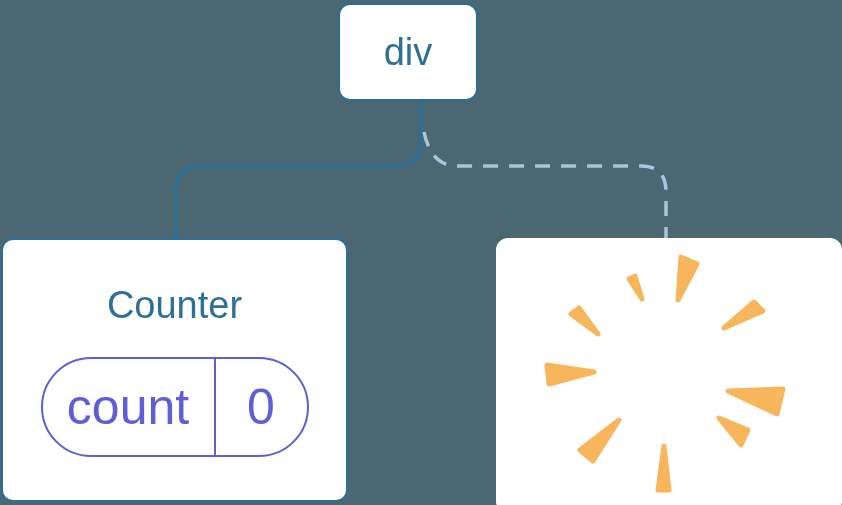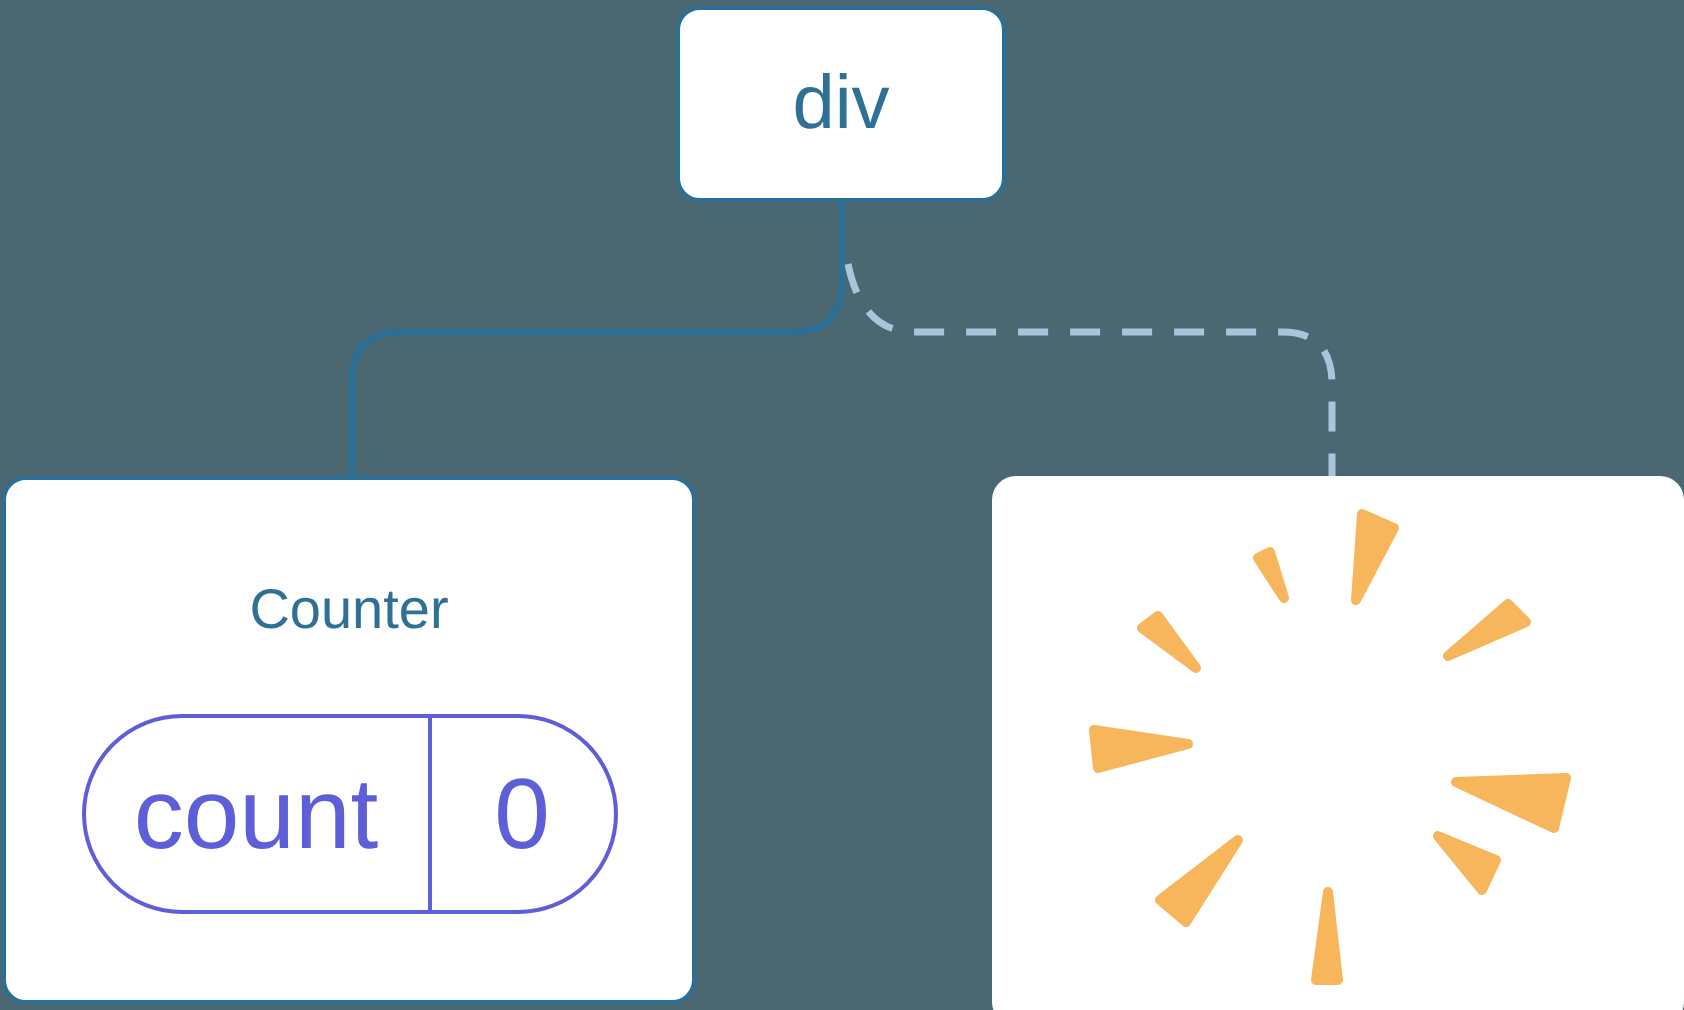--- a/index.html
+++ b/index.html
@@ -27,21 +27,21 @@
   }
   .edge-dashed {
     fill: none;
     stroke: #A7C6DC;
     stroke-width: 3.5;
     stroke-dasharray: 15 11;
   }
   .root-node {
     position: absolute;
     left: 338px; top: 3px;
-    width: 165px; height: 98px;
+    width: 140px; height: 98px;
     box-sizing: border-box;
     background: #FFFFFF;
     border: 2.5px solid #2B6F97;
     border-radius: 12px;
     display: flex;
     align-items: center;
     justify-content: center;
     color: #2F7096;
     font-size: 38px;
     line-height: 1;
@@ -52,21 +52,21 @@
     width: 347px; height: 264px;
     box-sizing: border-box;
     background: #FFFFFF;
     border: 2.5px solid #2B6F97;
     border-radius: 12px;
   }
   .card-title {
     margin-top: 46px;
     text-align: center;
     color: #2F7096;
-    font-size: 28px;
+    font-size: 38px;
     line-height: 38px;
   }
   .state-pill {
     box-sizing: border-box;
     width: 268px;
     height: 100px;
     margin: 33px auto 0 auto;
     border: 2px solid #5E5ED8;
     border-radius: 50px;
     display: flex;

